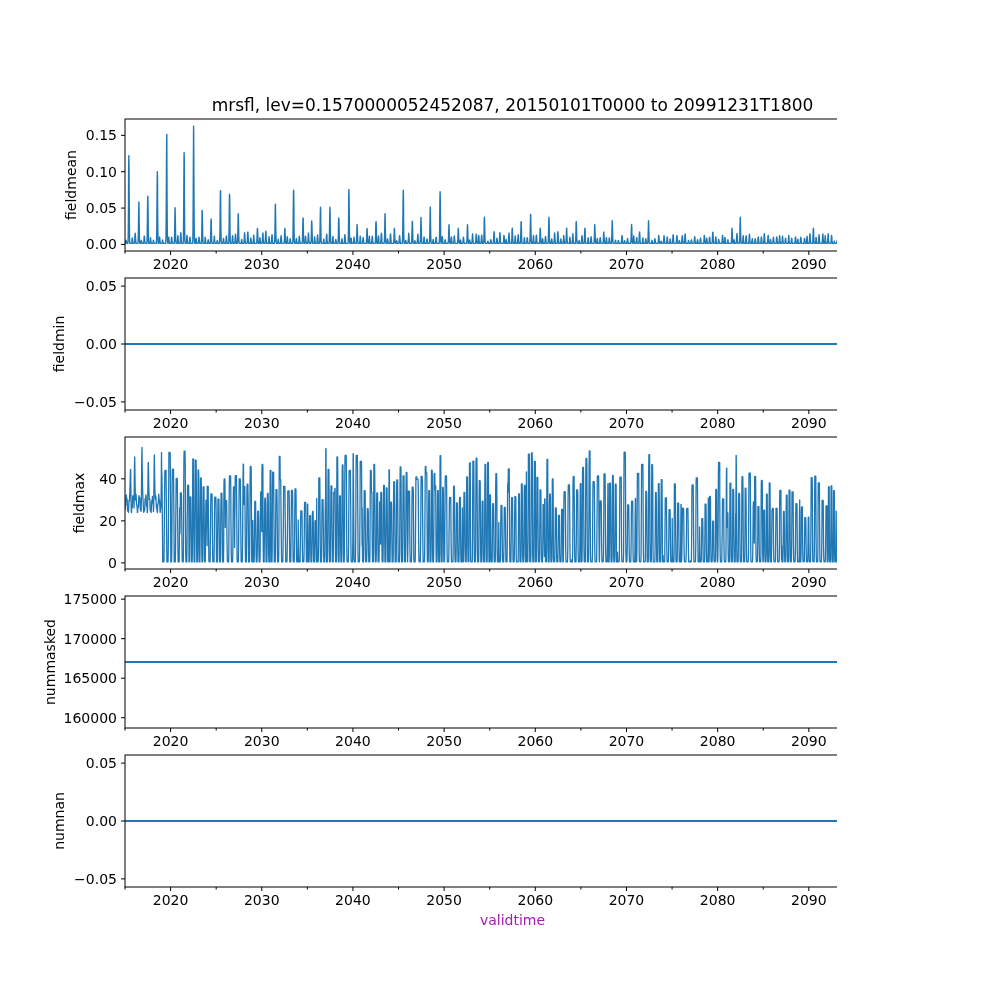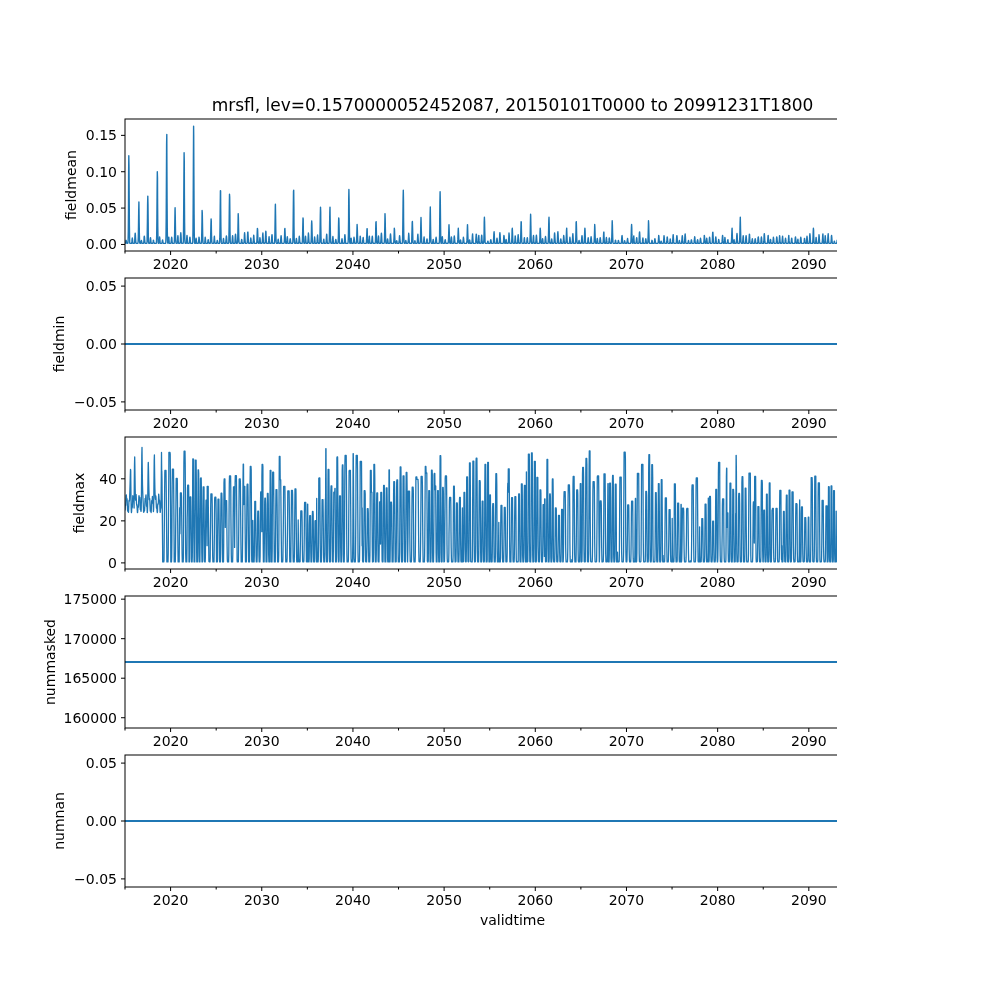--- a/index.html
+++ b/index.html
@@ -7,21 +7,21 @@
     position:relative;width:837px;height:1000px;background:#ffffff;
     font-family:"DejaVu Sans","Liberation Sans",sans-serif;color:#000;
     overflow:hidden;
   }
   .chart-title{
     position:absolute;left:125px;width:775px;top:95px;
     text-align:center;font-size:17px;line-height:1.2;color:#000;white-space:nowrap;
   }
   .x-axis-title{
     position:absolute;left:125px;width:775px;top:912px;
-    text-align:center;font-size:14px;color:#000000;
+    text-align:center;font-size:14px;color:#a21caf;
   }
   svg{position:absolute;left:0;top:0;}
   svg text{font-family:"DejaVu Sans","Liberation Sans",sans-serif;fill:#000;}
 </style>
 </head>
 <body>
 
 <div class="figure">
   <div class="chart-title">mrsfl, lev=0.1570000052452087, 20150101T0000 to 20991231T1800</div>
   <svg id="plots" width="1000" height="1000" viewBox="0 0 1000 1000">

